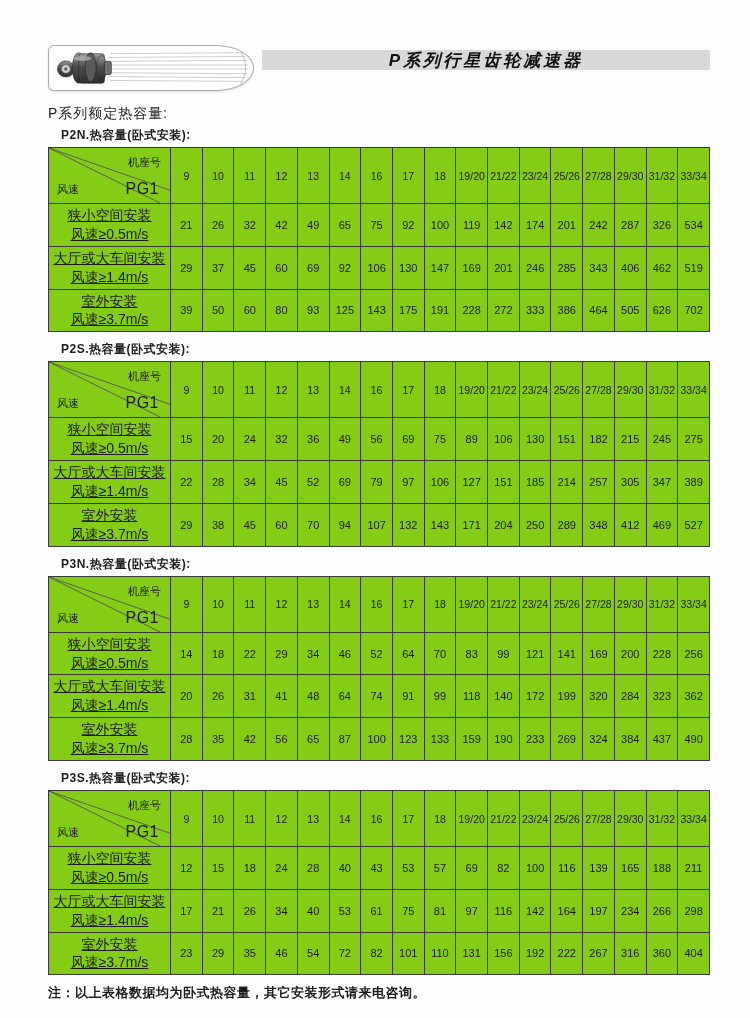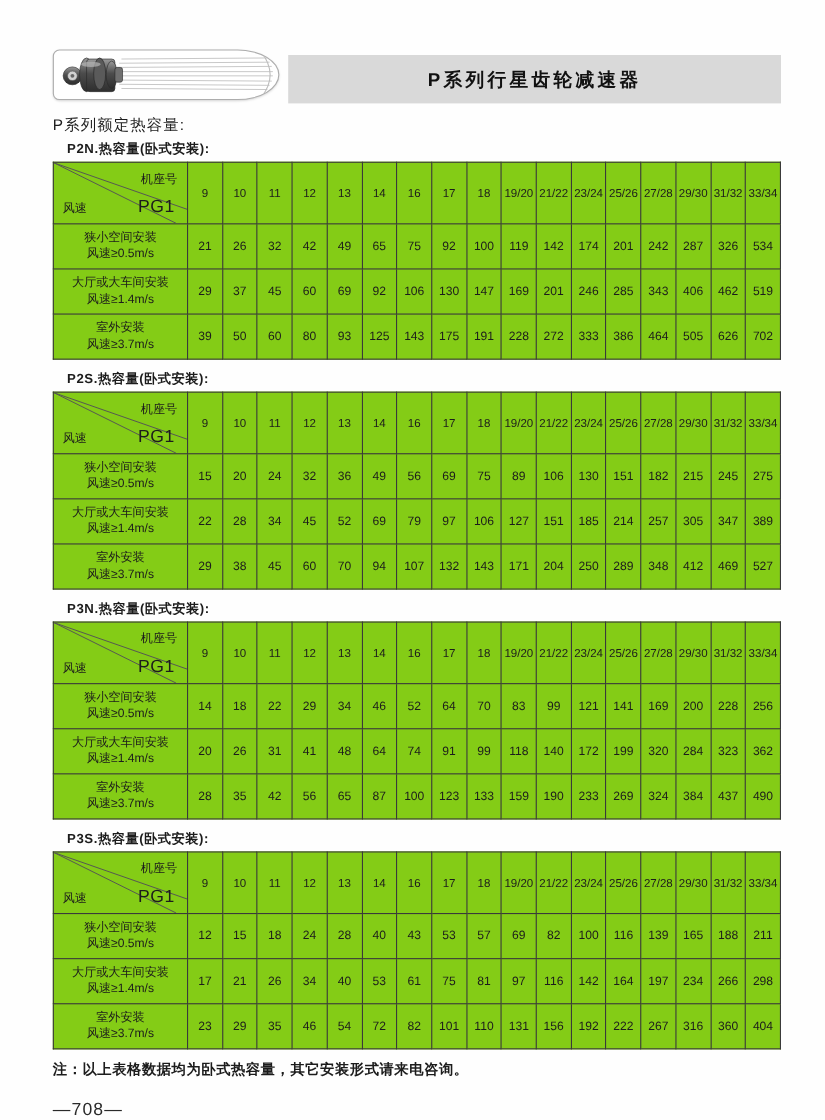--- a/index.html
+++ b/index.html
@@ -17,23 +17,23 @@
   .header { display:flex; align-items:flex-start; height:46px; margin-bottom:14px; }
   .logo-box {
     width:206px; height:46px; flex:0 0 auto;
     border:1px solid #adadad; background:#fff;
     border-radius:6px 38px 38px 6px / 6px 23px 23px 6px;
     position:relative; overflow:hidden;
     box-shadow:0 1px 2px rgba(0,0,0,.15);
   }
   .logo-box svg { display:block; width:100%; height:100%; }
   .banner {
-    flex:1; height:44px; margin-left:8px; margin-top:5px;
+    flex:1; height:20px; margin-left:8px; margin-top:5px;
     background:#d9d9d9;
-    display:flex; align-items:center; justify-content:center;
+    display:flex; align-items:center; justify-content:center;font-style:italic;
   }
   .banner span { font-size:17px; font-weight:bold; letter-spacing:3px; color:#111; }
 
   
   .section-title { font-size:14px; font-weight:normal; margin:2px 0 4px 0; letter-spacing:1px; }
   .table-title   { font-size:12px; font-weight:600; margin:0 0 3px 0; letter-spacing:.5px;padding-left:13px; }
 
   
   .table-block { margin-bottom:9px; }
   table.cap-table {
@@ -43,21 +43,21 @@
   .cap-table th, .cap-table td {
     border:1px solid #3a3a3a;
     text-align:center; vertical-align:middle;
     font-weight:normal; color:#1c1c1c;
   }
   .cap-table thead tr { height:56px; }
   .cap-table tbody tr { height:41px; }
   th.col-h { font-size:10.5px; padding:0 1px; }
   td.val   { font-size:11px; }
   td.rowlab { padding:2px; }
-  .rl1, .rl2 { font-size:11px; line-height:1.35; display:block; }
+  .rl1, .rl2 { font-size:14px; line-height:1.35; display:block;text-decoration:underline; }
 
   
   th.corner { position:relative; padding:0; }
   th.corner svg.diag { position:absolute; inset:0; width:100%; height:100%; }
   .c-top { position:absolute; top:7px;  right:9px;  font-size:11px; }
   .c-mid { position:absolute; bottom:5px; right:11px; font-size:16px; letter-spacing:.5px; }
   .c-bot { position:absolute; bottom:6px; left:8px;  font-size:11px; }
 
   
   .note { font-size:13px; font-weight:bold; margin-top:8px; letter-spacing:.5px; }

